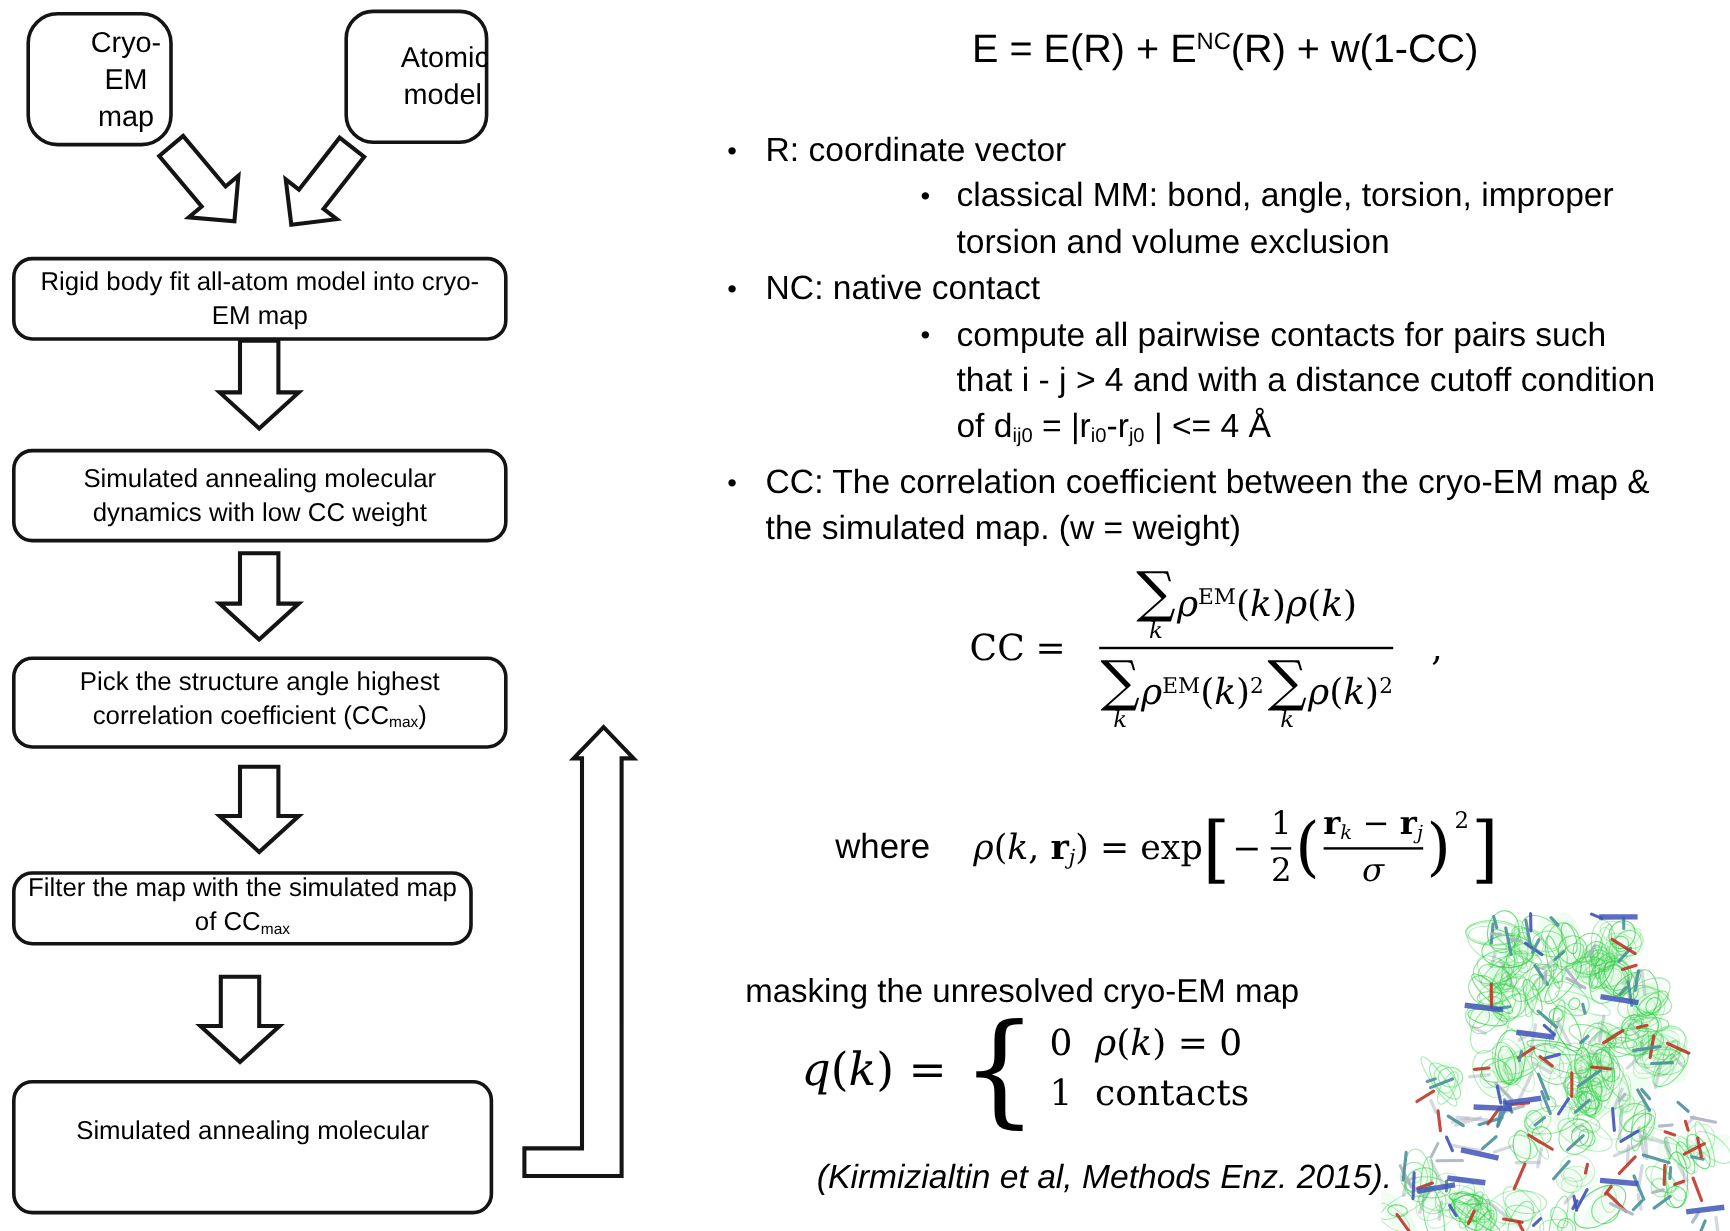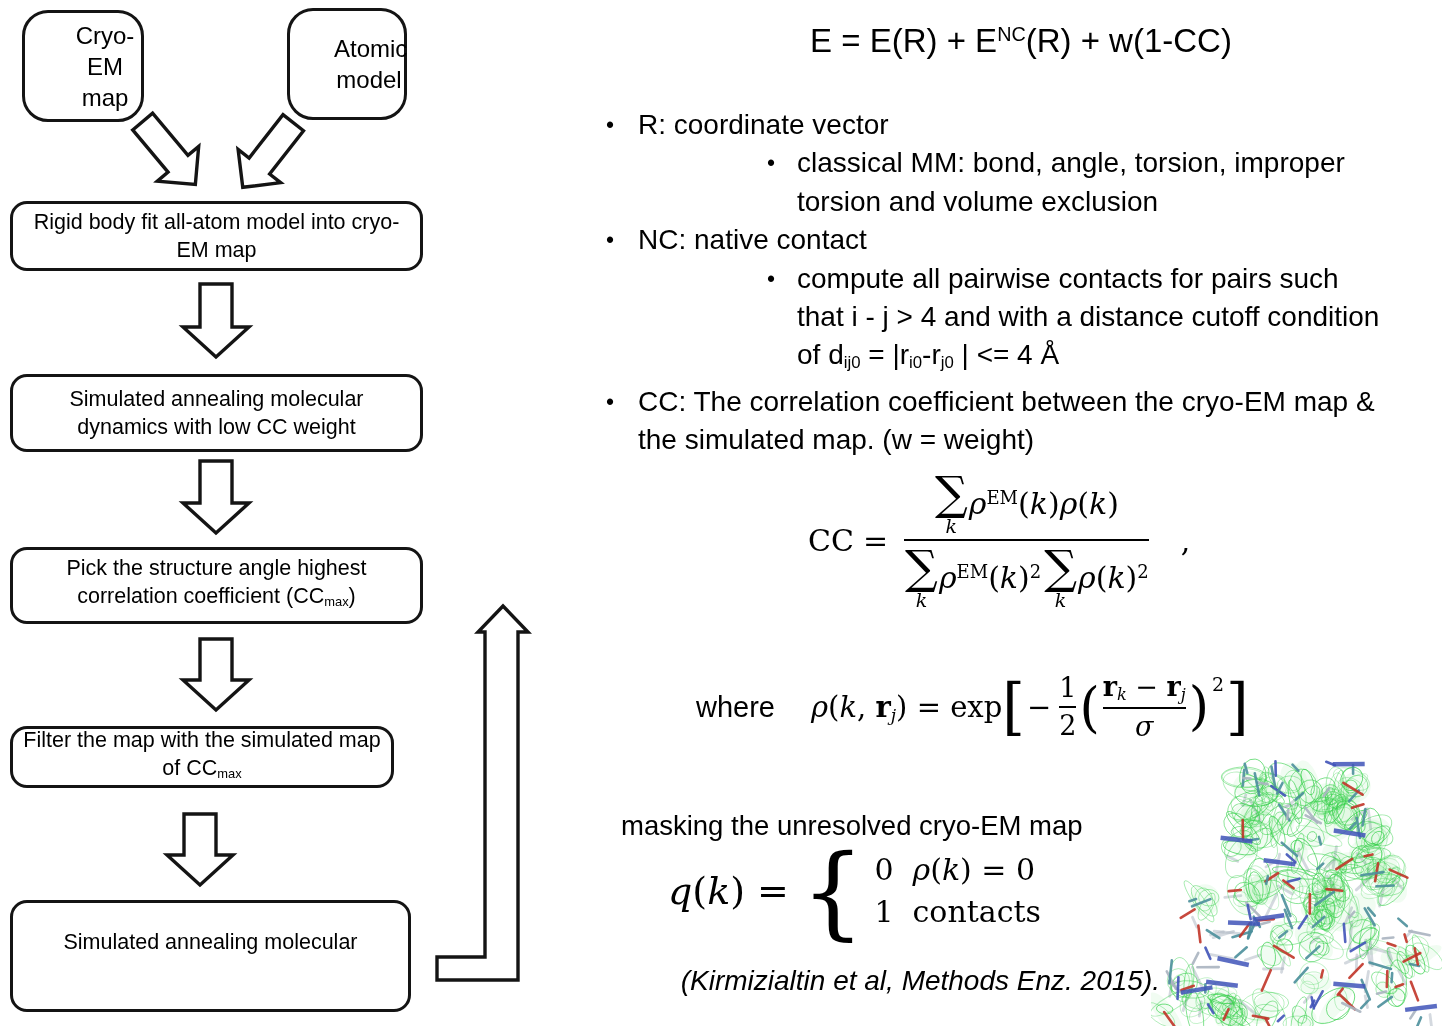--- a/index.html
+++ b/index.html
@@ -12,22 +12,22 @@
   
   .flow-svg{left:0;top:0;}
   .box{
     position:absolute;border:3.4px solid #141414;border-radius:17px;background:#fff;
     display:flex;align-items:center;justify-content:center;text-align:center;
     box-sizing:border-box;
   }
   .btxt{width:100%;text-align:center;}
   #b-cryo,#b-model{border-radius:26px;font-size:24px;line-height:31px;padding-left:44px;}
   #b-cryo{left:22px;top:10px;width:122px;height:112px;}
-  #b-model{left:287px;top:8px;width:120px;height:112px;}
-  #b-fit{left:10px;top:201px;width:413px;height:70px;font-size:21.5px;line-height:28px;}
+  #b-model{left:287px;top:8px;width:120px;height:112px;border-radius:24px;}
+  #b-fit{left:10px;top:214px;width:413px;height:70px;font-size:21.5px;line-height:28px;}
   #b-sa1{left:10px;top:374px;width:413px;height:78px;font-size:21.5px;line-height:28px;}
   #b-pick{left:10px;top:547px;width:413px;height:77px;font-size:21.5px;line-height:28px;}
   #b-filter{left:10px;top:726px;width:384px;height:62px;font-size:21.5px;line-height:28px;}
   #b-sa2{left:10px;top:900px;width:401px;height:112px;font-size:21.5px;line-height:28px;}
   
   .it{font-style:italic;}
   .bf{font-weight:700;}
   .sp{font-size:60%;vertical-align:0.55em;}
   .sb{font-size:60%;vertical-align:-0.25em;}
   .isb{font-size:60%;vertical-align:-0.25em;font-style:italic;}
@@ -35,21 +35,21 @@
   .equation{left:600px;top:22px;width:842px;text-align:center;font-size:33px;}
   .bullets{left:600px;top:106px;width:842px;font-size:28px;line-height:38.4px;}
   .li{display:flex;align-items:flex-start;}
   .li .mk{flex:0 0 auto;width:32px;padding-left:6px;font-size:23px;}
   .l2{padding-left:167px;}
   .l2 .mk{width:30px;padding-left:0;}
   .li .txt{flex:1 1 auto;}
   
   .serif{font-family:"DejaVu Serif", serif;}
   .ccform{left:808px;top:470px;display:flex;align-items:center;font-size:30px;}
-  .cc-lhs{display:flex;gap:9px;margin-right:16px;}
+  .cc-lhs{display:flex;gap:9px;margin-right:28px;}
   .bigfrac{display:flex;flex-direction:column;align-items:center;}
   .fnum,.fden{display:flex;align-items:center;justify-content:center;}
   .fbar{height:2px;background:#000;align-self:stretch;margin:3px 0;}
   .sum{display:flex;flex-direction:column;align-items:center;line-height:1;margin:0 1px;}
   .sum .sg{font-size:46px;}
   .sum .ix{font-size:19px;font-style:italic;margin-top:1px;}
   .cc-comma{margin-left:32px;}
   .whereline{left:696px;top:672px;display:flex;align-items:center;}
   .where-lbl{font-size:29px;}
   .rhoform{margin-left:36px;display:flex;align-items:center;font-size:29px;}

